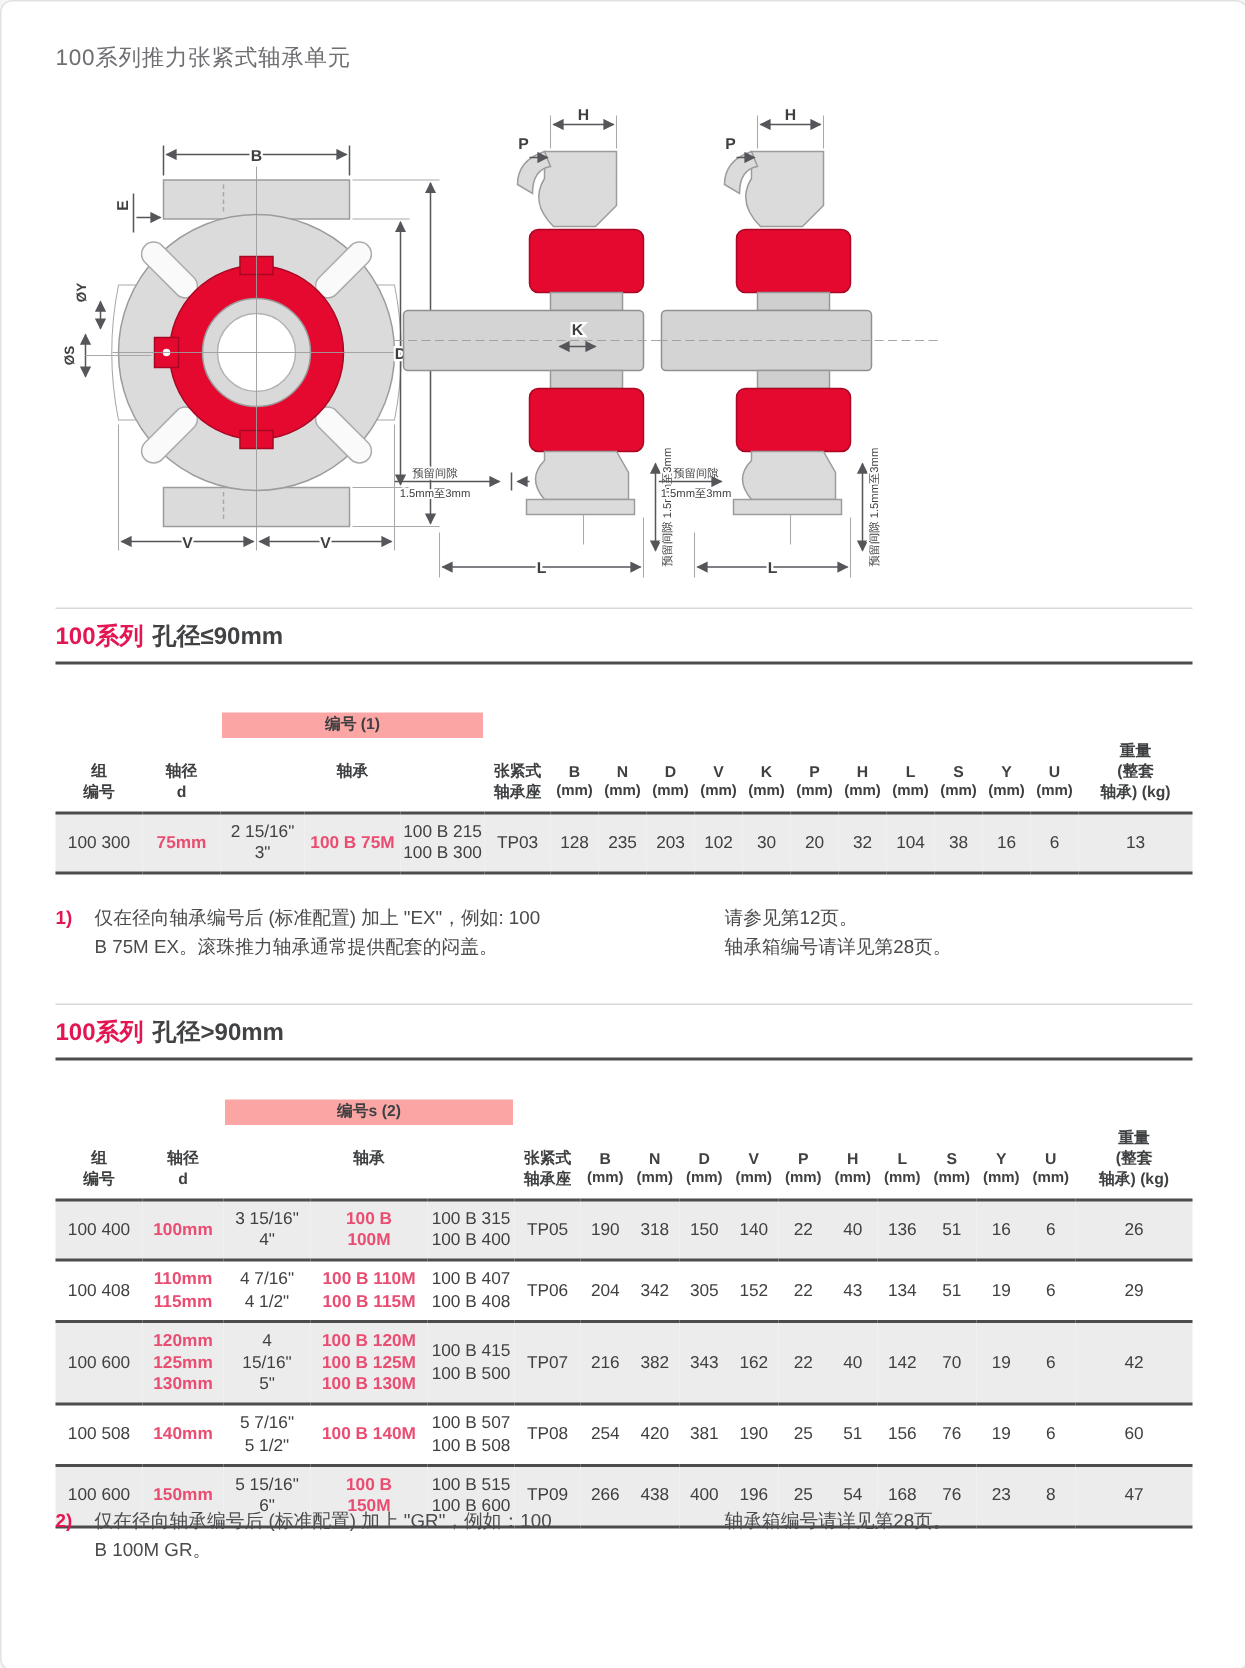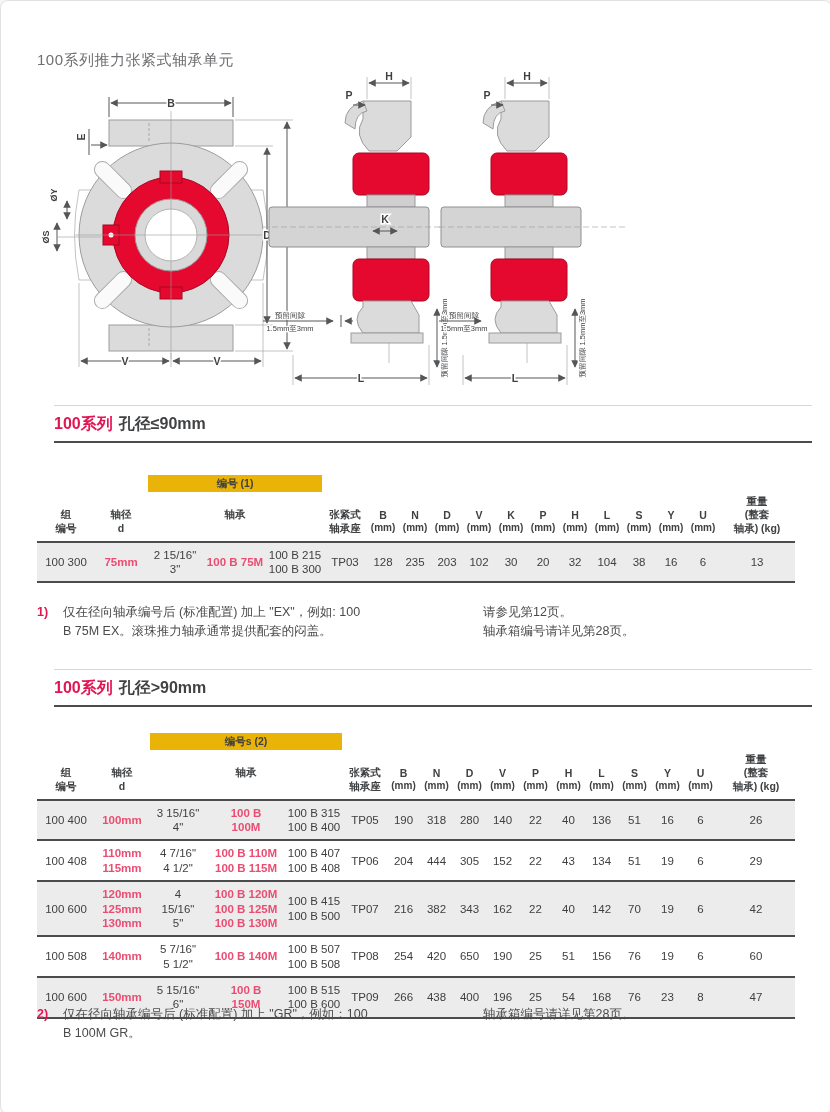--- a/index.html
+++ b/index.html
@@ -1,42 +1,42 @@
 <!DOCTYPE html>
 <html><head>
 <meta charset="utf-8">
 <style>
   html,body{margin:0;padding:0;background:#f6f6f6;}
   .page{
     position:relative;width:830px;height:1112px;margin:0 auto;background:#fff;
     border:1px solid #e2e2e2;border-radius:8px;overflow:hidden;
     font-family:"Liberation Sans","DejaVu Sans",sans-serif;color:#3f4042;
   }
-  .page-title{position:absolute;left:36px;top:28px;font-size:15px;color:#6d6f72;letter-spacing:.5px;margin-top:22px;}
+  .page-title{position:absolute;left:36px;top:28px;font-size:15px;color:#6d6f72;letter-spacing:.5px;}
   
   .diagrams{position:absolute;left:0;top:56px;width:830px;height:348px;}
   .diagrams svg{position:absolute;}
   .dim-text{fill:#3e3f41;font-size:10.5px;font-weight:bold;paint-order:stroke;stroke:#fff;stroke-width:3px;}
   .dim-text-sm{fill:#3e3f41;font-size:7.5px;paint-order:stroke;stroke:#fff;stroke-width:2.5px;}
   .dl{stroke:#55565a;stroke-width:1;fill:none;}
   .cl{stroke:#a9a9a9;stroke-width:.7;fill:none;}
   
-  .section{position:absolute;left:53px;width:758px;border-top:1px solid #d8d8d8;border-bottom:2px solid #4c4c4e;padding:8px 0 6px 0;}
+  .section{position:absolute;left:36px;width:758px;border-top:1px solid #d8d8d8;border-bottom:2px solid #4c4c4e;padding:8px 0 6px 0;}
   .sec-title{font-size:16px;font-weight:bold;color:#414244;}
   .sec-title .pink{color:#e31553;margin-right:6px;}
   
   table.spec{position:absolute;left:36px;width:758px;border-collapse:collapse;table-layout:fixed;}
   table.spec th,table.spec td{white-space:pre-line;padding:5px 1px;line-height:1.25;}
   table.spec thead th{font-size:10.5px;font-weight:bold;vertical-align:bottom;text-align:center;padding-bottom:6px;}
   table.spec thead tr{border-bottom:2px solid #4c4c4e;}
   table.spec tbody tr{border-bottom:2px solid #4c4c4e;}
   table.spec tbody td{font-size:11.5px;text-align:center;}
   tr.shaded{background:#ececec;}
   th.va-top{vertical-align:top;}
-  .graybar{background:#eab308;font-size:10.5px;font-weight:bold;padding:2px 0;margin-bottom:3px;}
+  .graybar{background:#fca5a5;font-size:10.5px;font-weight:bold;padding:2px 0;margin-bottom:3px;}
   .bearing-label{text-align:center;font-size:10.5px;}
   .c-dim span{display:block;}
   .c-dim .unit{font-size:10px;}
   td.t-left{text-align:left;padding-left:6px;}
   td.pk{color:#ea4d72;font-weight:bold;}
   td.imp{font-size:10.5px;}
   td.inch{font-size:10.5px;}
   
   .note{position:absolute;left:36px;width:740px;display:flex;font-size:12.5px;color:#4a4b4d;line-height:1.5;}
   .nmark{color:#e31553;font-weight:bold;width:26px;flex:0 0 26px;}
@@ -353,21 +353,21 @@
         <td class="pk">100mm</td>
         <td class="inch">3 15/16"
 4"</td>
         <td class="pk">100 B
 100M</td>
         <td class="imp">100 B 315
 100 B 400</td>
         <td>TP05</td>
         <td>190</td>
         <td>318</td>
-        <td>280</td>
+        <td>150</td>
         <td>140</td>
         <td>22</td>
         <td>40</td>
         <td>136</td>
         <td>51</td>
         <td>16</td>
         <td>6</td>
         <td>26</td>
       </tr>
       <tr>
@@ -375,21 +375,21 @@
         <td class="pk">110mm
 115mm</td>
         <td class="inch">4 7/16"
 4 1/2"</td>
         <td class="pk">100 B 110M
 100 B 115M</td>
         <td class="imp">100 B 407
 100 B 408</td>
         <td>TP06</td>
         <td>204</td>
-        <td>444</td>
+        <td>342</td>
         <td>305</td>
         <td>152</td>
         <td>22</td>
         <td>43</td>
         <td>134</td>
         <td>51</td>
         <td>19</td>
         <td>6</td>
         <td>29</td>
       </tr>
@@ -423,21 +423,21 @@
         <td class="t-left">100 508</td>
         <td class="pk">140mm</td>
         <td class="inch">5 7/16"
 5 1/2"</td>
         <td class="pk">100 B 140M</td>
         <td class="imp">100 B 507
 100 B 508</td>
         <td>TP08</td>
         <td>254</td>
         <td>420</td>
-        <td>650</td>
+        <td>381</td>
         <td>190</td>
         <td>25</td>
         <td>51</td>
         <td>156</td>
         <td>76</td>
         <td>19</td>
         <td>6</td>
         <td>60</td>
       </tr>
       <tr class="shaded">

